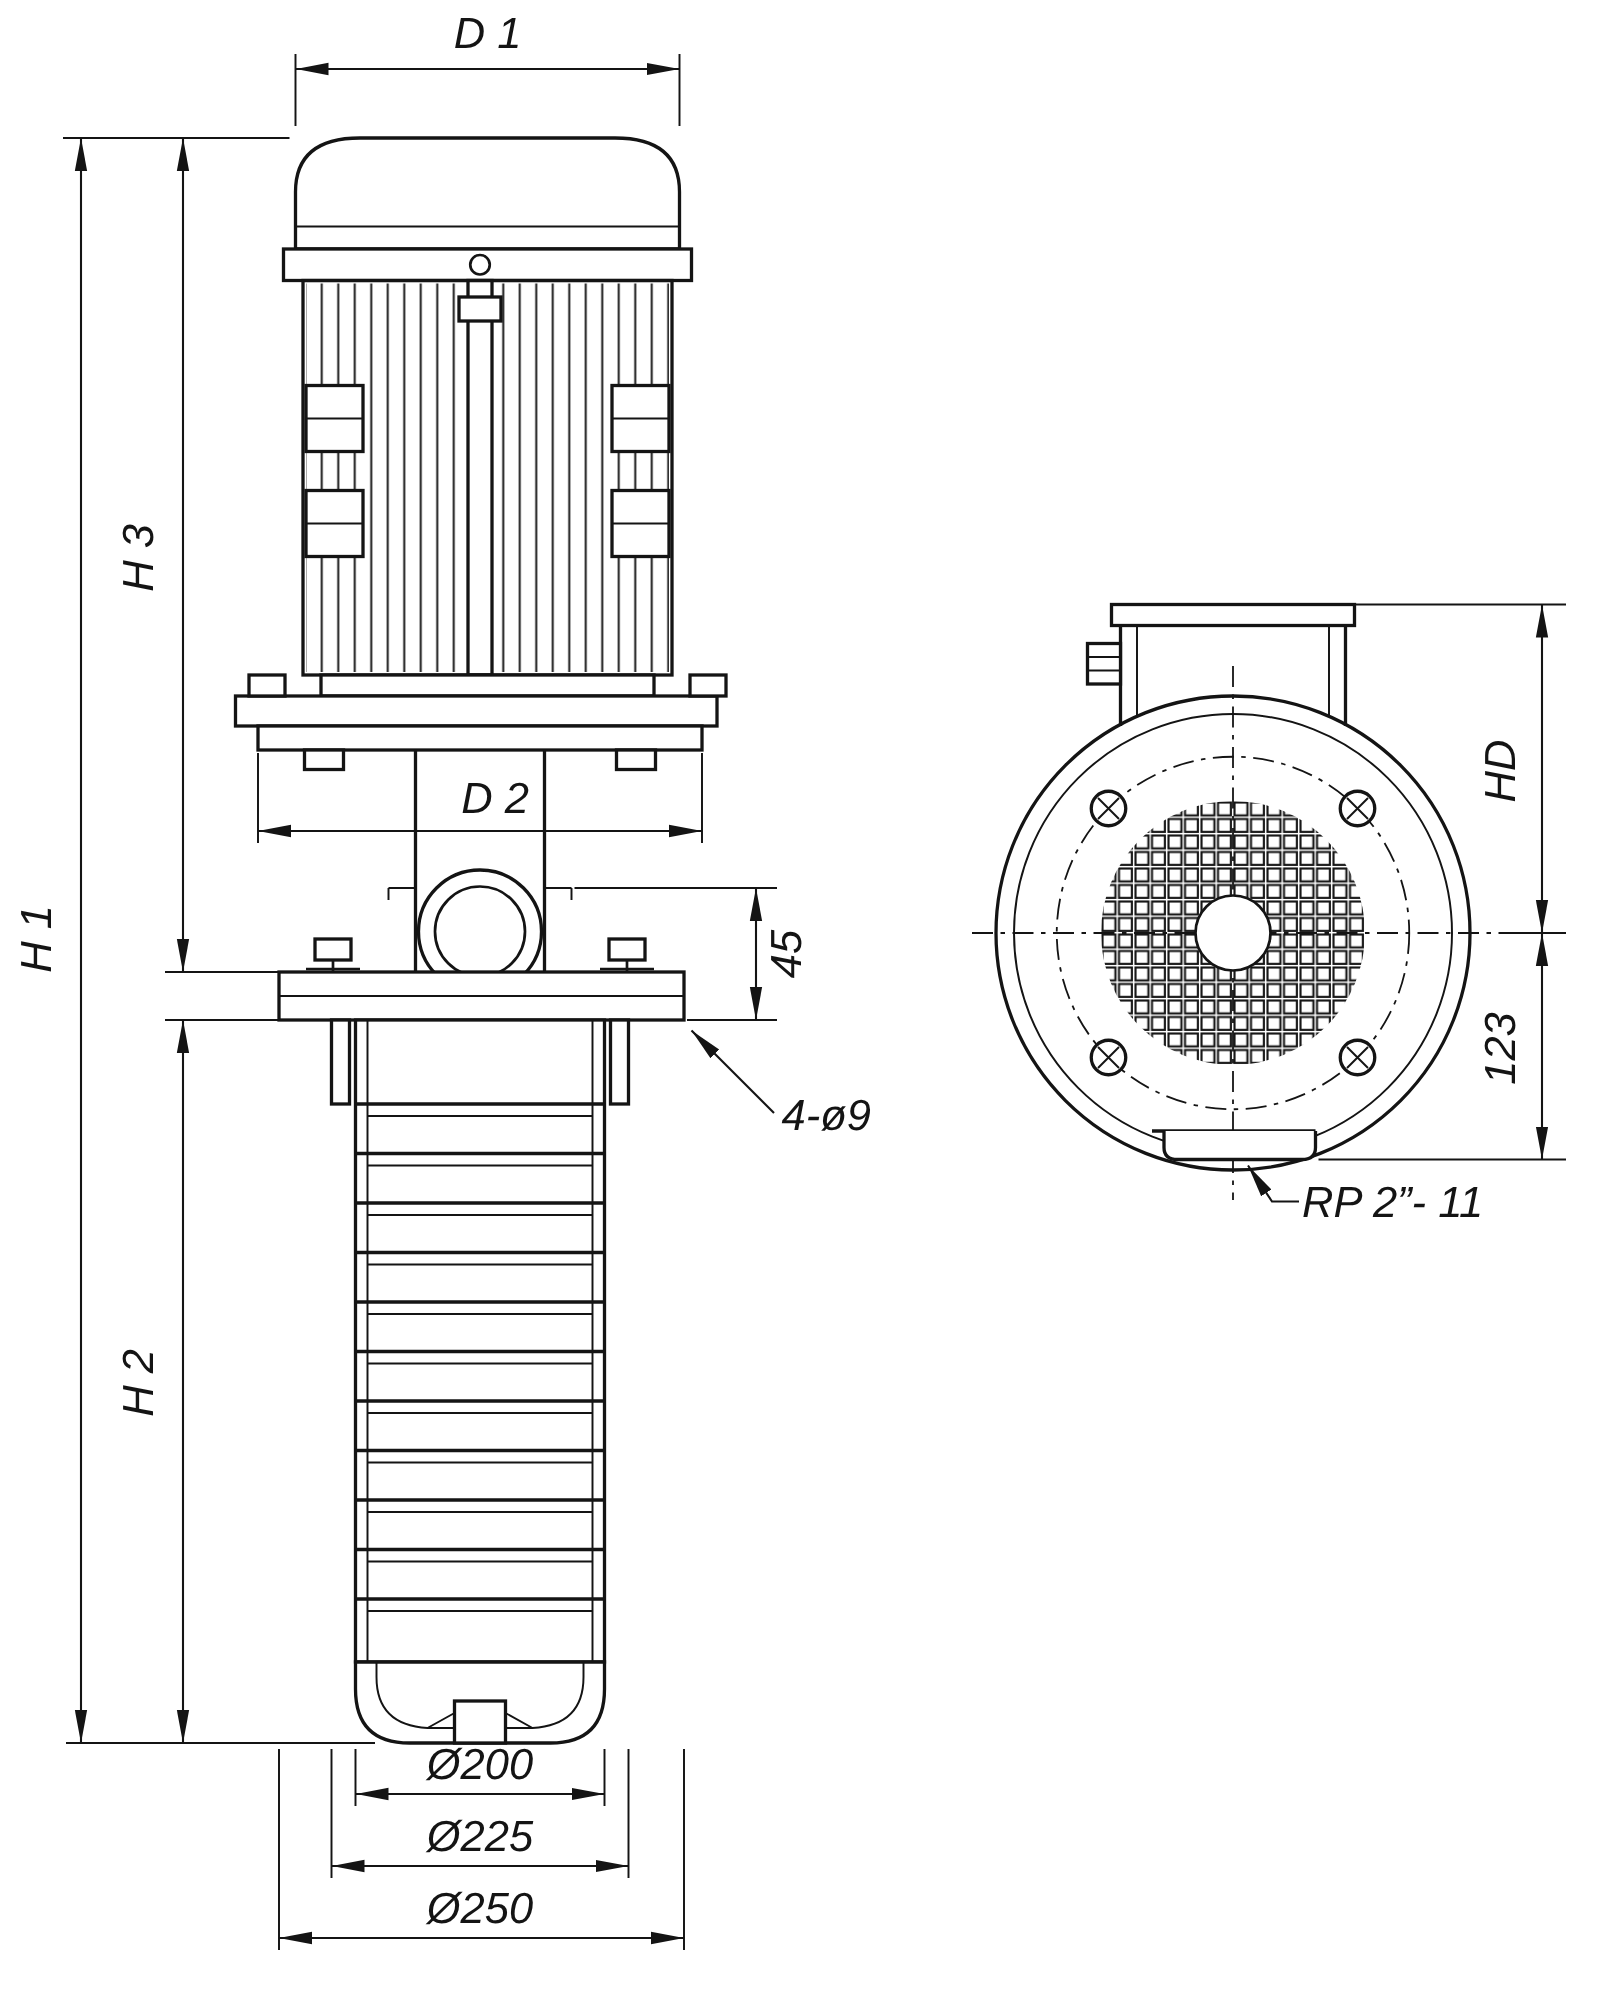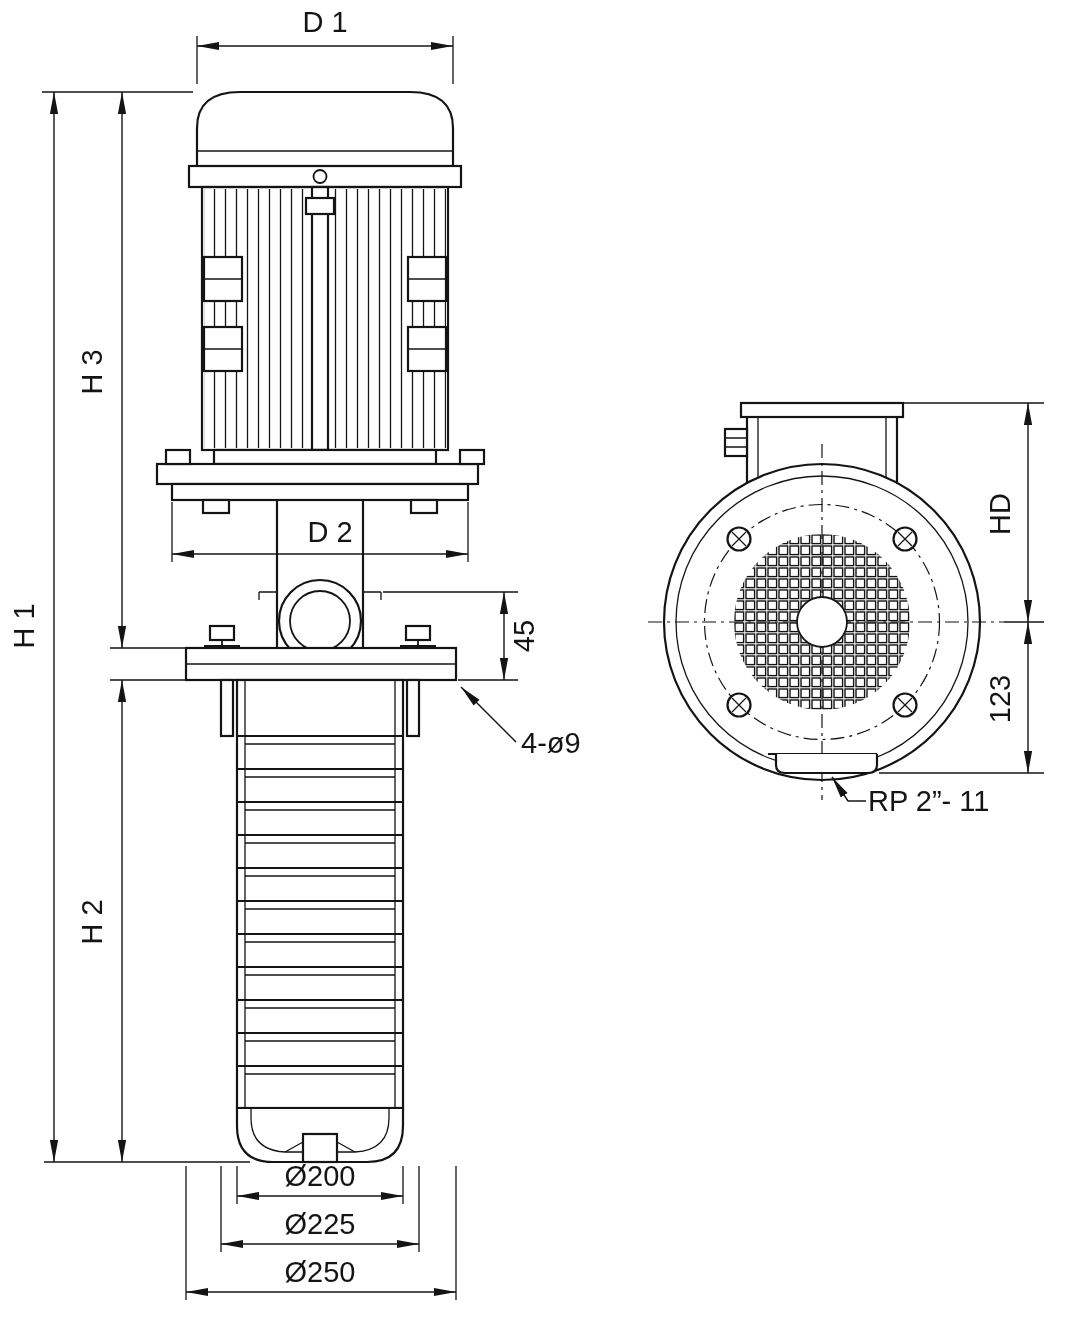--- a/index.html
+++ b/index.html
@@ -1,16 +1,16 @@
 <!DOCTYPE html>
 <html><head>
 <meta charset="utf-8">
 <style>
   html,body{margin:0;padding:0;background:#ffffff;}
-  .stage{position:relative;width:1070px;height:1326px;background:#ffffff;overflow:hidden;}
+  .stage{position:relative;width:1070px;height:1326px;background:#ffffff;overflow:hidden;font-style:italic;}
   .ol  {fill:#ffffff;stroke:#141414;stroke-width:2.2;}
   .ols {fill:none;stroke:#141414;stroke-width:2.2;}
   .med {fill:none;stroke:#141414;stroke-width:1.8;}
   .thin{fill:none;stroke:#141414;stroke-width:1.3;}
   .dim {fill:none;stroke:#141414;stroke-width:1.4;}
   .cl  {fill:none;stroke:#141414;stroke-width:1.2;stroke-dasharray:14 5 3 5;}
   .lbl {font-family:"Liberation Sans",sans-serif;font-size:29px;fill:#141414;}
 </style>
 </head>
 <body>

